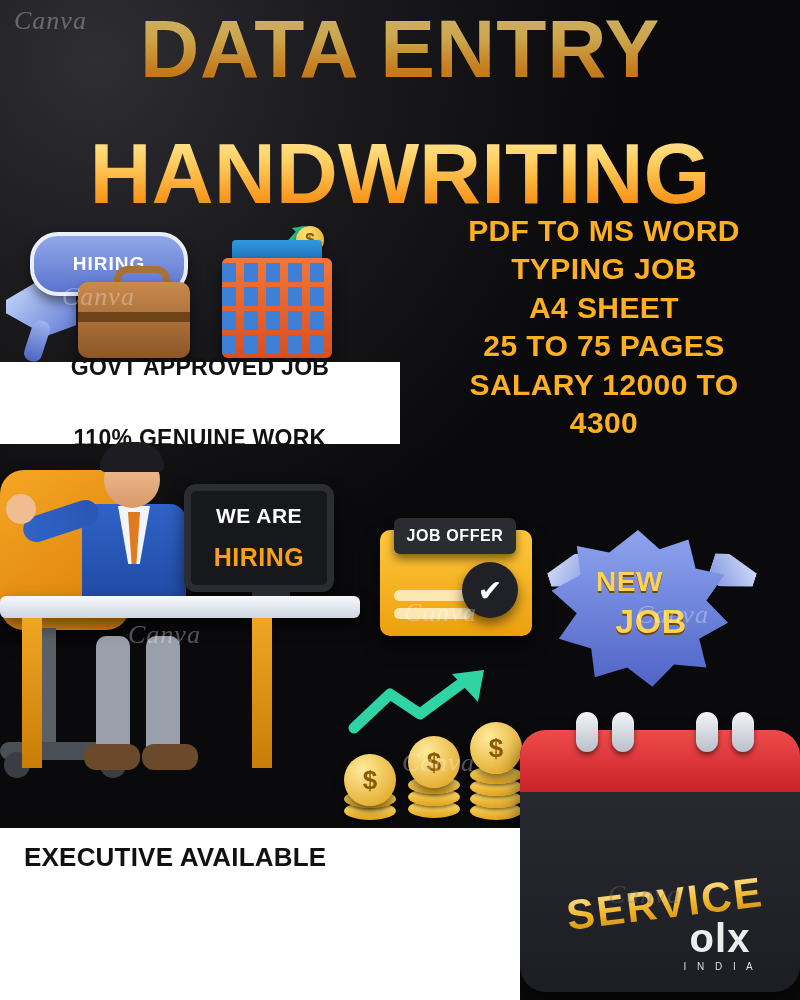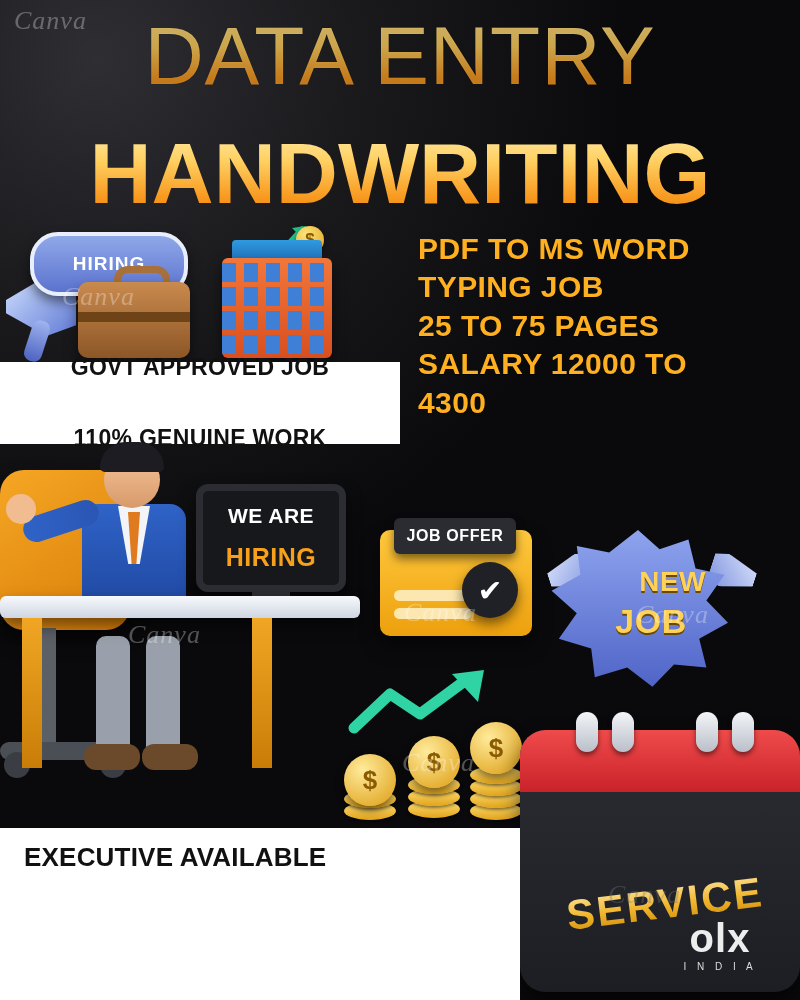--- a/index.html
+++ b/index.html
@@ -13,44 +13,44 @@
     position:relative;
     width:800px;height:1000px;
     background:
       radial-gradient(circle at 12% 6%, #2e2e33 0%, #1a1a1d 22%, #0a0a0c 45%),
       radial-gradient(circle at 88% 4%, #26262b 0%, #121214 28%, #000 55%),
       linear-gradient(160deg,#141416 0%, #050506 55%, #0b0b0d 100%);
     overflow:hidden;
   }
   
   .headline{
-    position:absolute;left:0;right:0;top:15px;
+    position:absolute;left:0;right:0;top:8px;
     text-align:center;
-    font-weight:normal;
+    font-weight:bold;
     letter-spacing:1px;
     line-height:1;
   }
   .title1{
     font-size:82px;
     background:linear-gradient(180deg,#ffe08a 0%,#ffcf5e 38%,#f79c25 75%,#ef8a18 100%);
     -webkit-background-clip:text;background-clip:text;color:transparent;
     text-shadow:0 0 1px rgba(0,0,0,.2);
   }
   .title2{
     position:absolute;left:0;right:0;top:130px;
     text-align:center;
     font-size:86px;font-weight:bold;letter-spacing:0px;line-height:1;
     background:linear-gradient(180deg,#ffe9a3 0%,#ffd061 36%,#f89a20 78%,#ee8512 100%);
     -webkit-background-clip:text;background-clip:text;color:transparent;
   }
 
   
   .right-block{
-    position:absolute;right:10px;top:230px;width:372px;
-    text-align:left;
+    position:absolute;right:10px;top:212px;width:372px;
+    text-align:center;
     color:#ffb020;
     font-weight:bold;
     font-size:30px;
     line-height:1.28;
     letter-spacing:.4px;
     text-shadow:0 1px 0 rgba(0,0,0,.6);
   }
   .right-block div{white-space:nowrap;}
 
   
@@ -171,21 +171,21 @@
   .shoe{top:744px;width:56px;height:26px;border-radius:12px;background:#6b4a2b;}
   .desk-top{
     left:0px;top:596px;width:360px;height:22px;border-radius:6px;
     background:linear-gradient(180deg,#f7f9fc,#cfd6e2);
     box-shadow:0 8px 16px rgba(0,0,0,.5);
   }
   .desk-leg{top:618px;width:20px;height:150px;background:linear-gradient(180deg,#f0a623,#c97d08);}
 
   
   .monitor{
-    left:196px;top:484px;width:150px;height:108px;border-radius:12px;
+    left:184px;top:484px;width:150px;height:108px;border-radius:12px;
     background:#17181c;border:7px solid #2b2d33;box-sizing:border-box;
     box-shadow:0 8px 16px rgba(0,0,0,.55);
     display:flex;flex-direction:column;align-items:center;justify-content:center;gap:15px;
   }
   .monitor .l1{color:#fff;font-weight:bold;font-size:21px;letter-spacing:.5px;}
   .monitor .l2{color:#f6a01c;font-weight:bold;font-size:25px;letter-spacing:.5px;}
   .monitor-stand{left:252px;top:592px;width:38px;height:26px;background:#2b2d33;}
 
   
   .env{
@@ -206,21 +206,21 @@
     color:#fff;font-size:30px;box-shadow:0 6px 12px rgba(0,0,0,.5);
   }
 
   
   .burst{
     left:548px;top:530px;width:180px;height:160px;
     background:linear-gradient(180deg,#8ea4ef,#4e63c6);
     clip-path:polygon(50% 0%,62% 12%,78% 6%,82% 24%,98% 28%,88% 44%,100% 58%,84% 68%,88% 86%,70% 84%,58% 98%,44% 86%,26% 92%,24% 74%,6% 68%,16% 52%,2% 38%,18% 28%,16% 10%,34% 14%);
     box-shadow:0 10px 18px rgba(0,0,0,.5);
   }
-  .burst-t1{left:596px;top:566px;width:110px;text-align:right;color:#ffd257;font-weight:bold;font-size:28px;letter-spacing:.5px;text-shadow:0 2px 0 #6a4a00;}
+  .burst-t1{left:596px;top:566px;width:110px;text-align:left;color:#ffd257;font-weight:bold;font-size:28px;letter-spacing:.5px;text-shadow:0 2px 0 #6a4a00;}
   .burst-t2{left:596px;top:602px;width:110px;text-align:center;color:#ffd257;font-weight:bold;font-size:34px;letter-spacing:.5px;text-shadow:0 2px 0 #6a4a00;}
   .horn{
     width:46px;height:34px;background:linear-gradient(135deg,#d8e1fb,#7d92de);
     clip-path:polygon(0% 30%,70% 0%,100% 12%,100% 88%,70% 100%,0% 70%);
   }
 
   
   .chart-arrow{left:348px;top:668px;width:170px;height:70px;}
 
   
@@ -291,20 +291,21 @@
 <div class="poster">
 
   <div class="headline">
     <div class="title1">DATA ENTRY</div>
   </div>
   <div class="title2">HANDWRITING</div>
 
   <div class="right-block">
     <div>PDF TO MS WORD</div>
     <div>TYPING JOB</div>
+    <div>A4 SHEET</div>
     <div>25 TO 75 PAGES</div>
     <div>SALARY 12000 TO</div>
     <div>4300</div>
   </div>
 
   <div class="art mega-cone"></div>
   <div class="art mega-handle"></div>
   <div class="art mega-bubble">
     <span>HIRING</span>
   </div>

